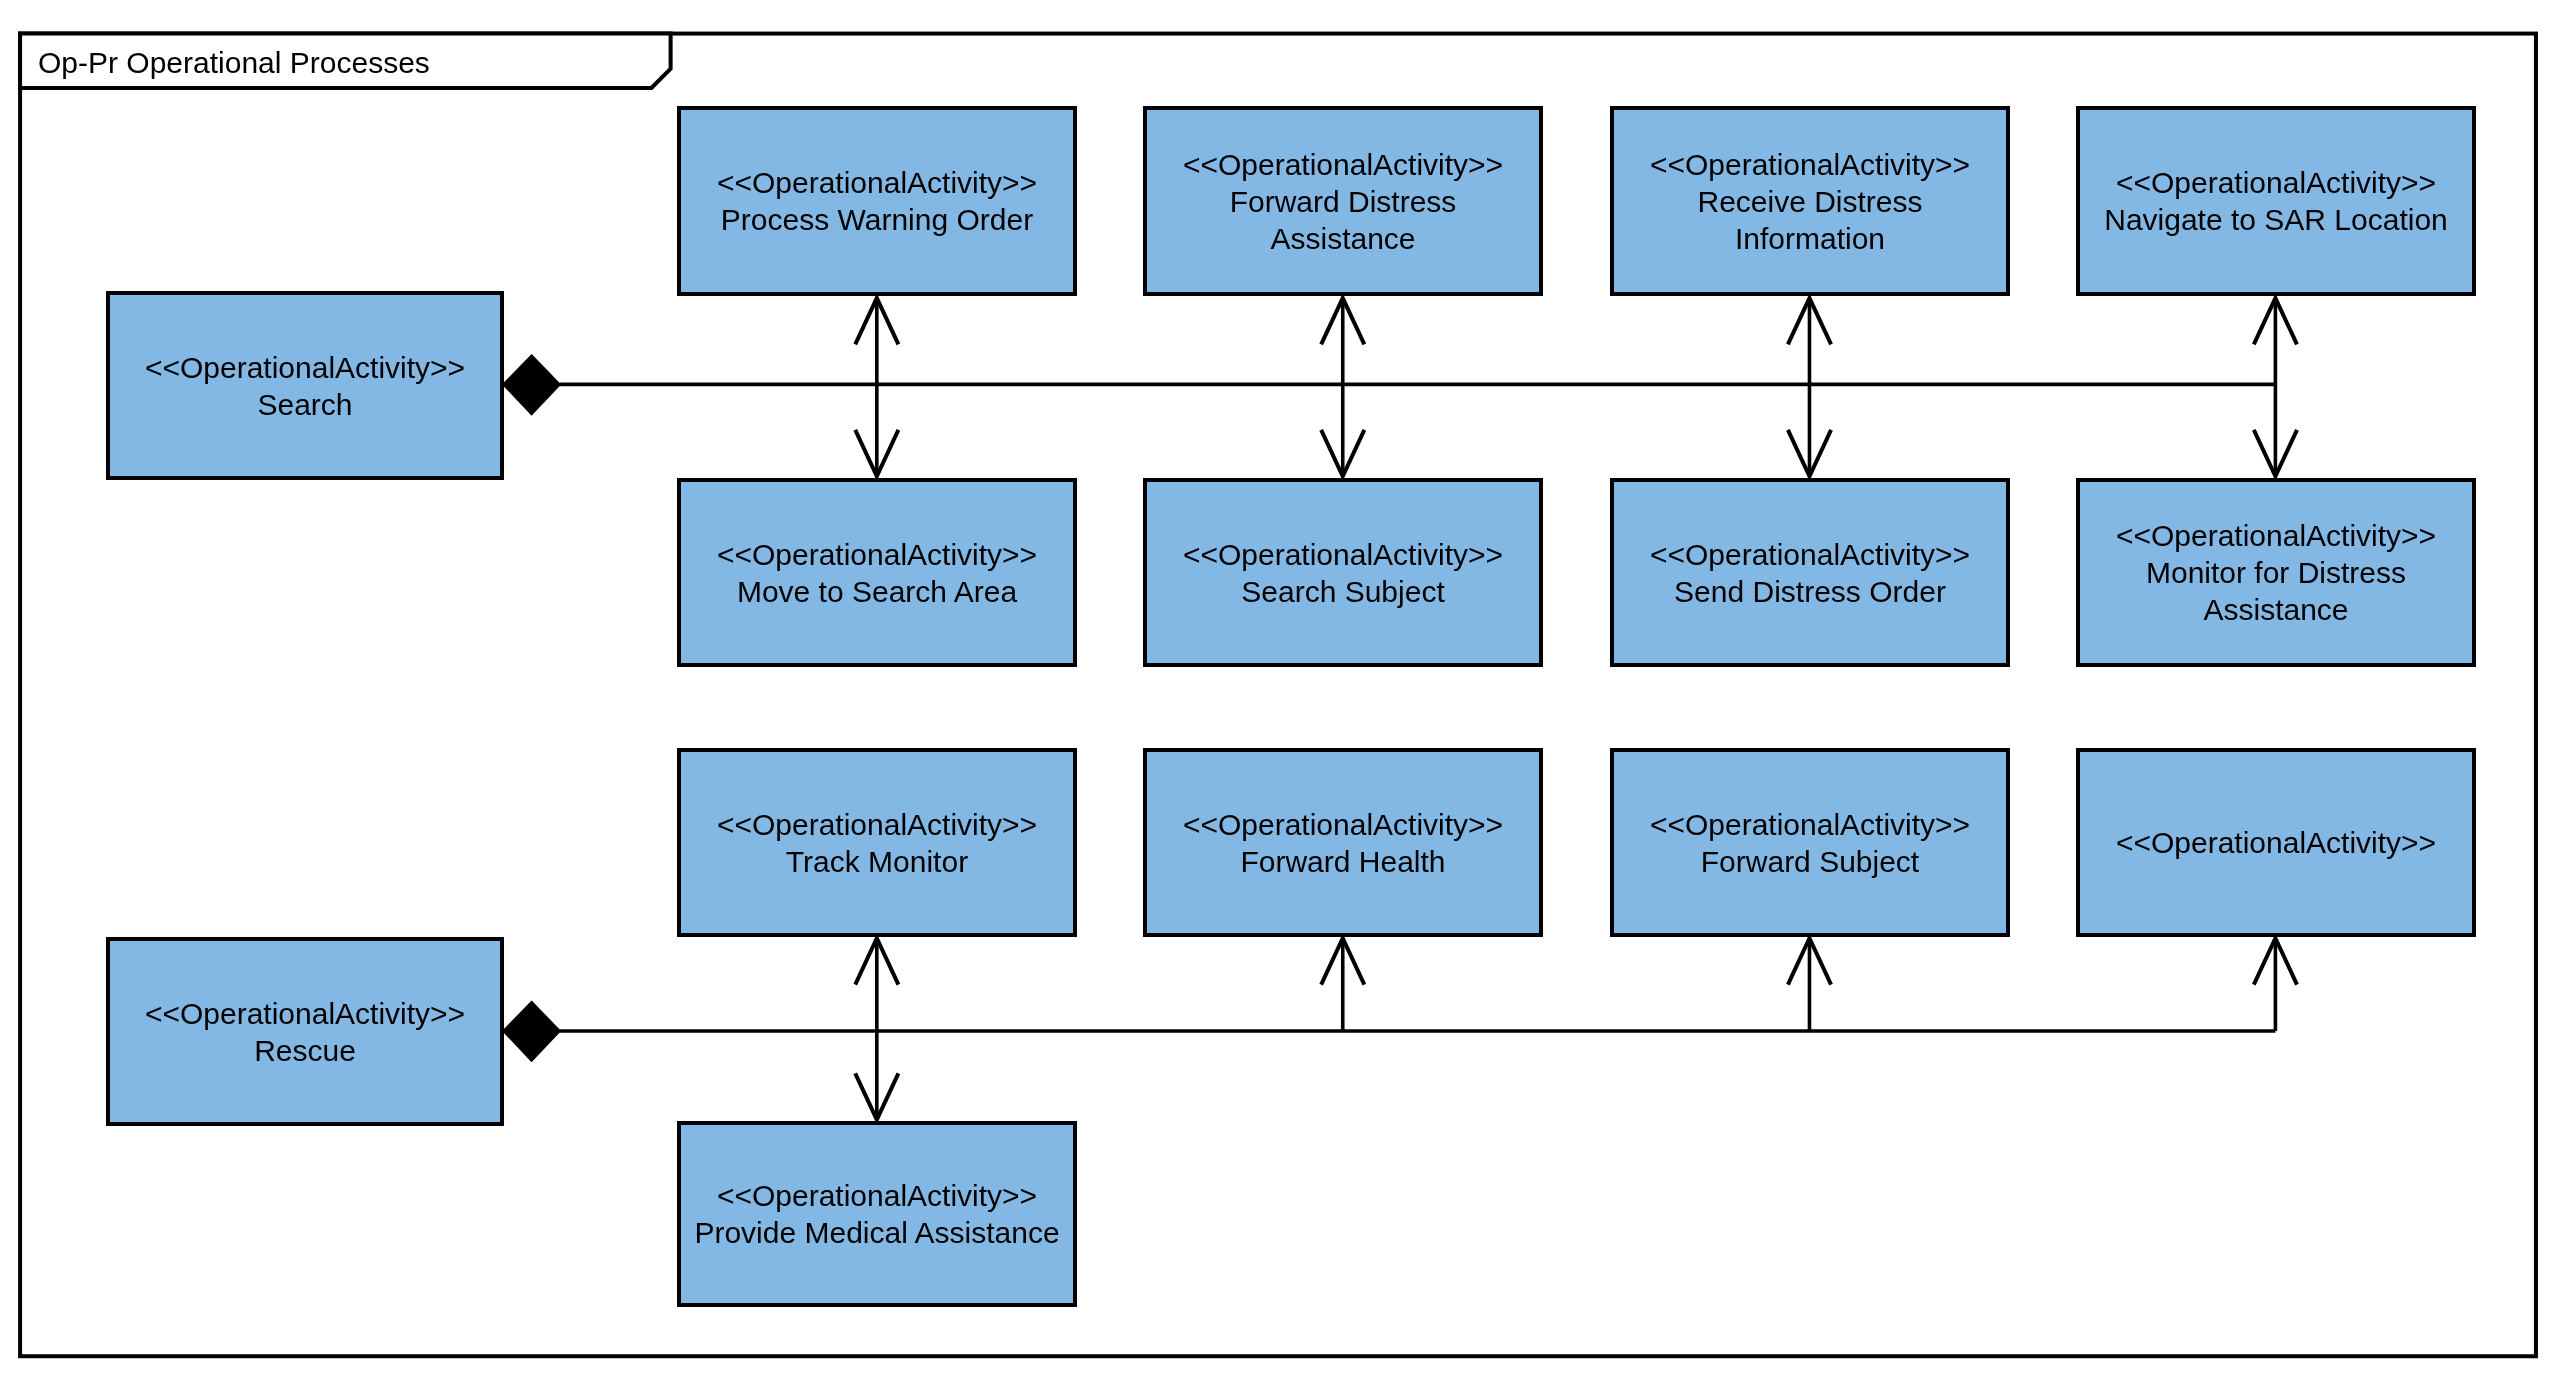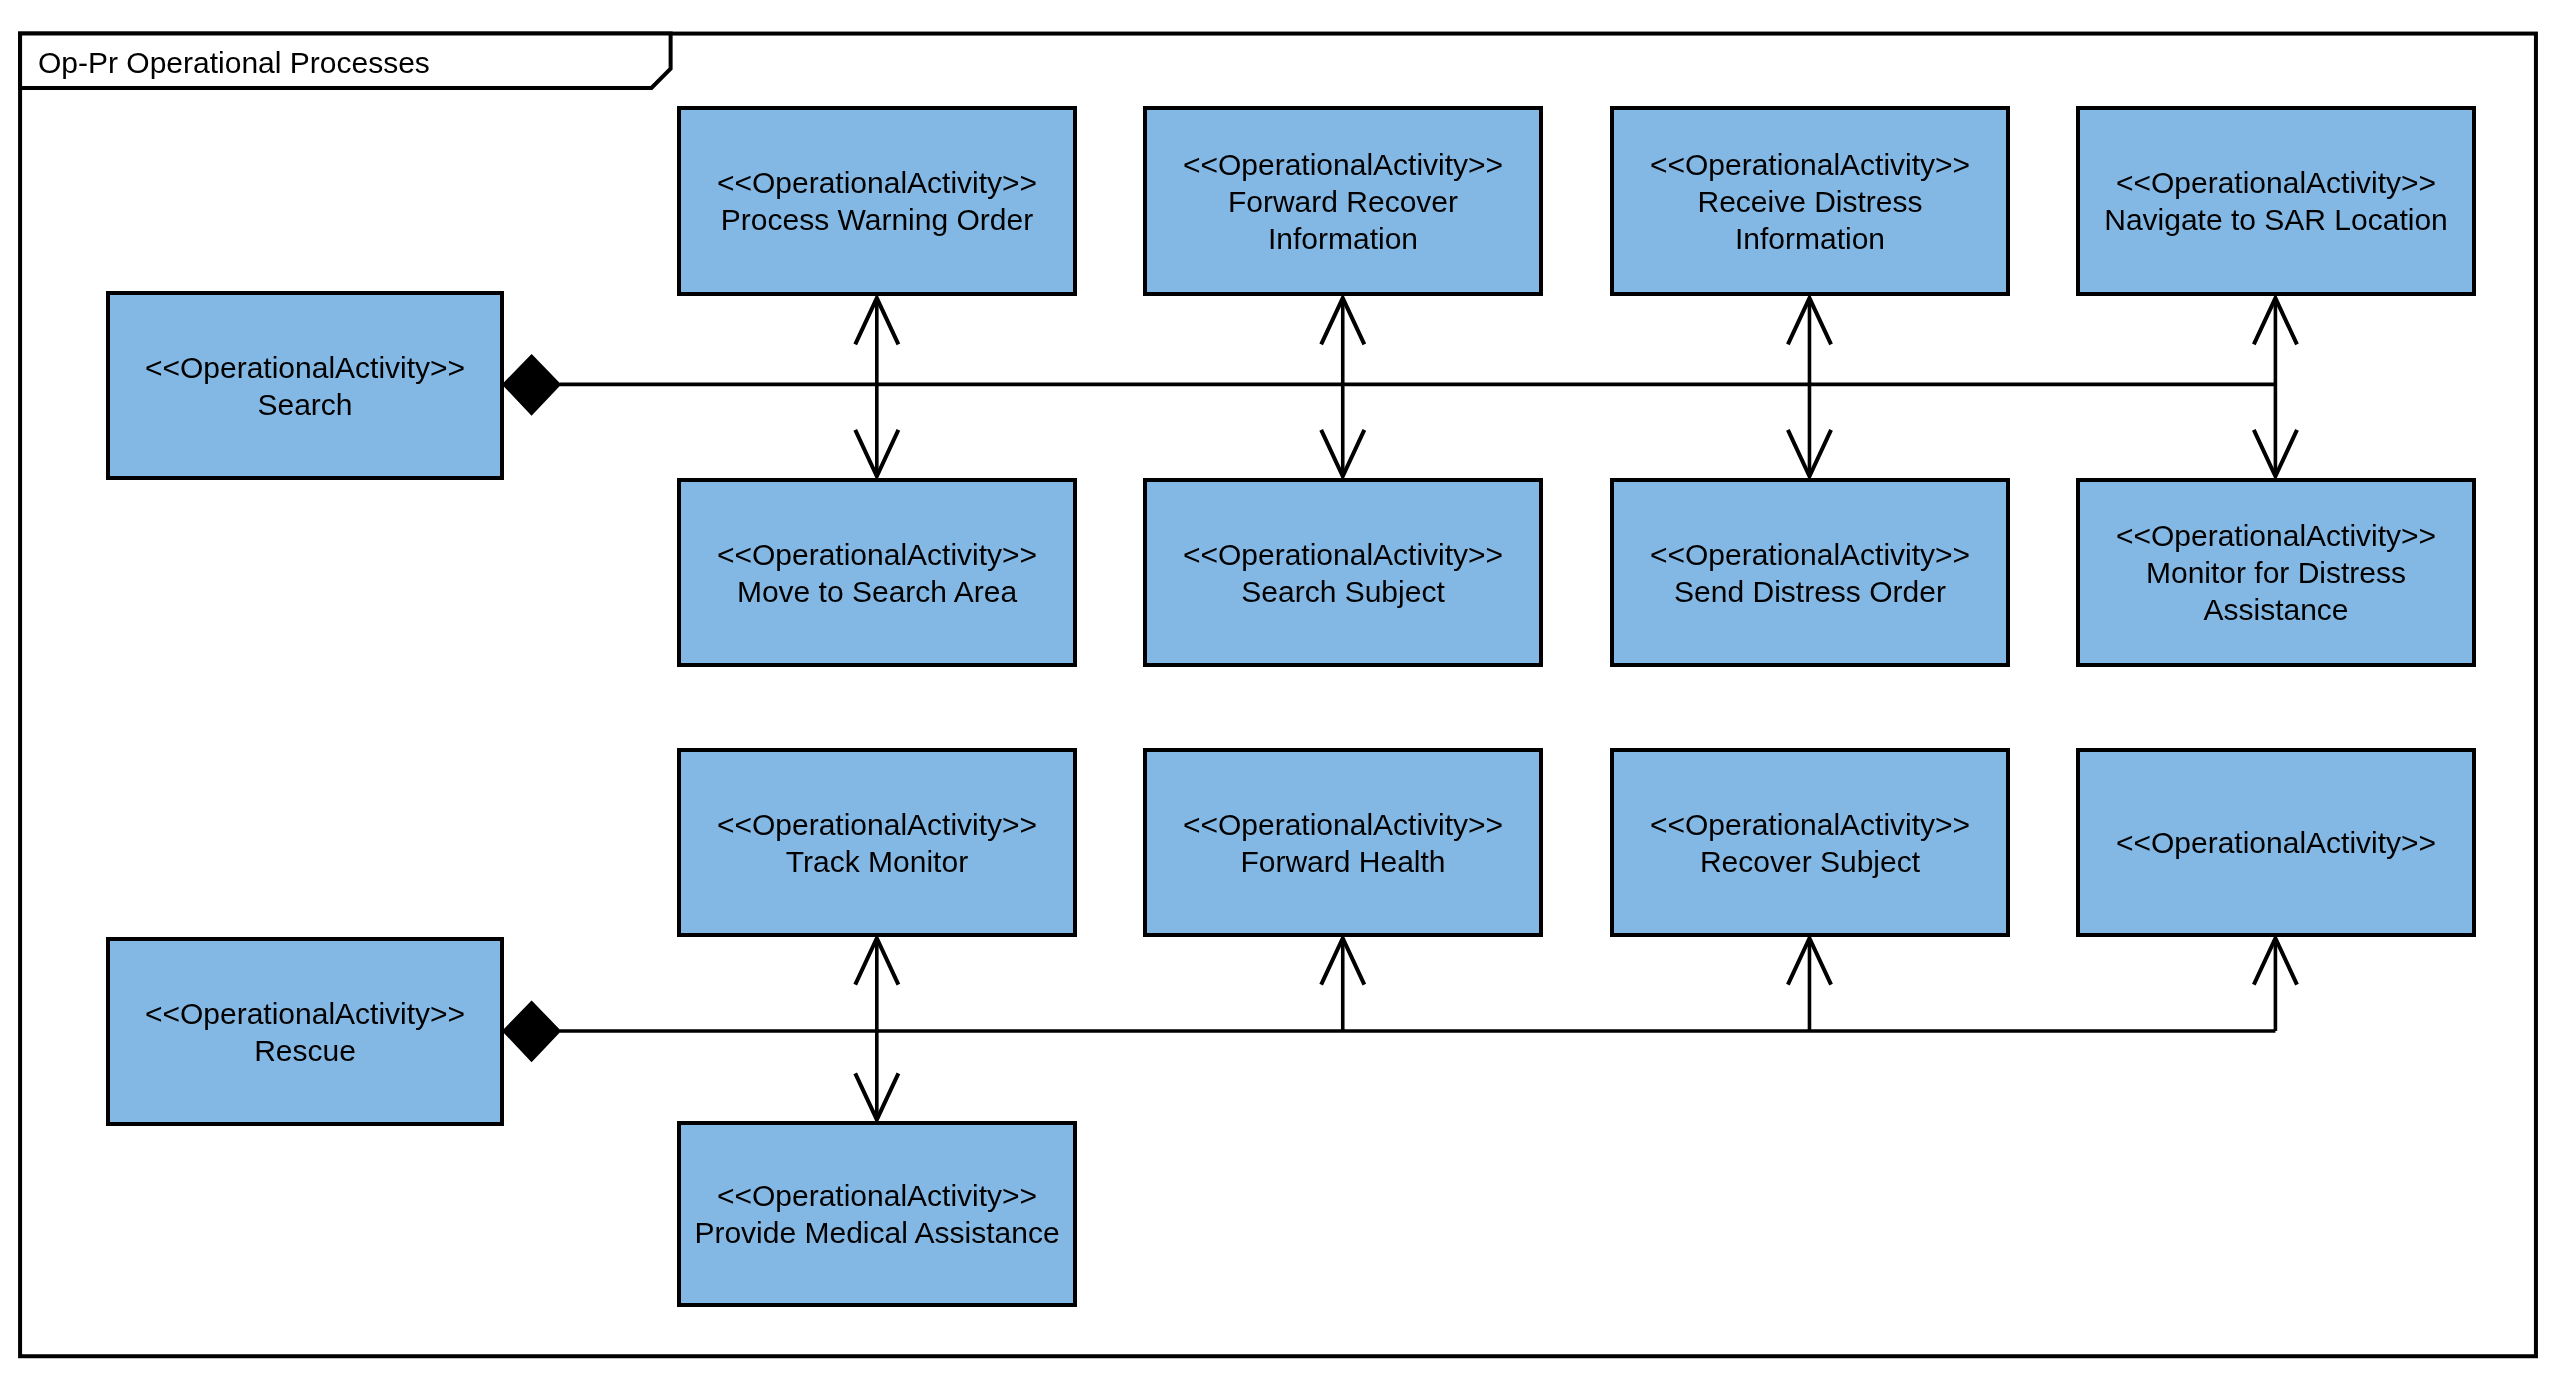--- a/index.html
+++ b/index.html
@@ -108,21 +108,21 @@
     <div class="node-name">Search</div>
   </div>
 
   <div class="node" style="left:677px; top:106px; width:400px; height:190px;">
     <div class="stereotype">&lt;&lt;OperationalActivity&gt;&gt;</div>
     <div class="node-name">Process Warning Order</div>
   </div>
 
   <div class="node" style="left:1143px; top:106px; width:400px; height:190px;">
     <div class="stereotype">&lt;&lt;OperationalActivity&gt;&gt;</div>
-    <div class="node-name">Forward Recover Information</div>
+    <div class="node-name">Forward Distress Assistance</div>
   </div>
 
   <div class="node" style="left:1610px; top:106px; width:400px; height:190px;">
     <div class="stereotype">&lt;&lt;OperationalActivity&gt;&gt;</div>
     <div class="node-name">Receive Distress Information</div>
   </div>
 
   <div class="node" style="left:2076px; top:106px; width:400px; height:190px;">
     <div class="stereotype">&lt;&lt;OperationalActivity&gt;&gt;</div>
     <div class="node-name">Navigate to SAR Location</div>
@@ -158,21 +158,21 @@
     <div class="node-name">Track Monitor</div>
   </div>
 
   <div class="node" style="left:1143px; top:748px; width:400px; height:189px;">
     <div class="stereotype">&lt;&lt;OperationalActivity&gt;&gt;</div>
     <div class="node-name">Forward Health</div>
   </div>
 
   <div class="node" style="left:1610px; top:748px; width:400px; height:189px;">
     <div class="stereotype">&lt;&lt;OperationalActivity&gt;&gt;</div>
-    <div class="node-name">Recover Subject</div>
+    <div class="node-name">Forward Subject</div>
   </div>
 
   <div class="node" style="left:2076px; top:748px; width:400px; height:189px;">
     <div class="stereotype">&lt;&lt;OperationalActivity&gt;&gt;</div>
   </div>
 
   <div class="node" style="left:677px; top:1121px; width:400px; height:186px;">
     <div class="stereotype">&lt;&lt;OperationalActivity&gt;&gt;</div>
     <div class="node-name">Provide Medical Assistance</div>
   </div>

